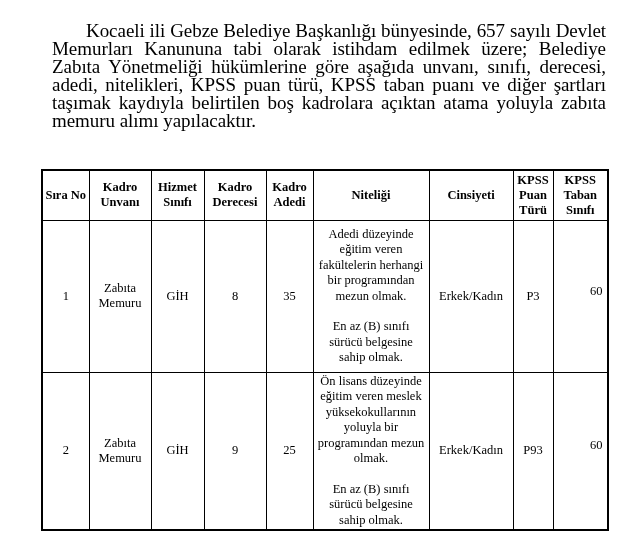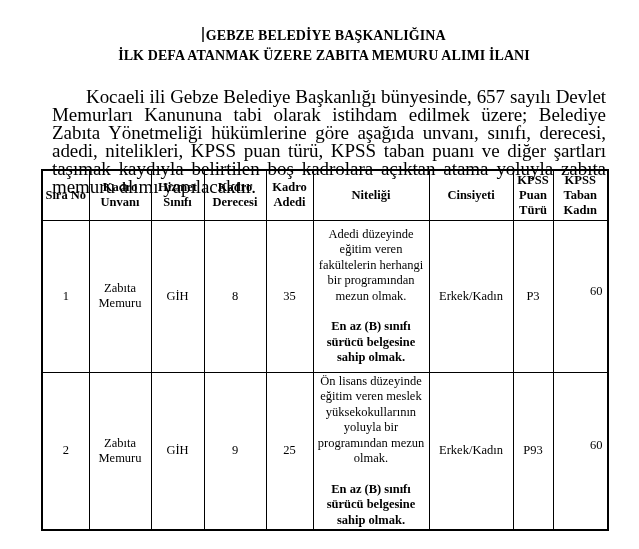--- a/index.html
+++ b/index.html
@@ -61,32 +61,28 @@
   }
   tr.hdr  { height: 50px; }
   tr.row1 { height: 152px; }
   tr.row2 { height: 155px; }
   td.nitelik {
     text-align: left;
     vertical-align: top;
     padding: 2px 4px 0 5px;
     line-height: 15.5px;
   }
-  .nitelik-second { margin-top: 15px; font-weight: bold; }
+  .nitelik-second { margin-top: 15px; }
   .raised { position: relative; top: -5px; display: inline-block; margin-left: 32px; }
 </style>
 </head>
 <body>
 
 <div class="page">
 
-  <div class="title-block">
-    <div><span class="caret"></span><span>GEBZE BELEDİYE BAŞKANLIĞINA</span></div>
-    <div>İLK DEFA ATANMAK ÜZERE ZABITA MEMURU ALIMI İLANI</div>
-  </div>
 
   <p class="intro">Kocaeli ili Gebze Belediye Başkanlığı bünyesinde, 657 sayılı Devlet Memurları Kanununa tabi olarak istihdam edilmek üzere; Belediye Zabıta Yönetmeliği hükümlerine göre aşağıda unvanı, sınıfı, derecesi, adedi, nitelikleri, KPSS puan türü, KPSS taban puanı ve diğer şartları taşımak kaydıyla belirtilen boş kadrolara açıktan atama yoluyla zabıta memuru alımı yapılacaktır.</p>
 
   <table class="jobs">
     <colgroup>
       <col style="width:47px">
       <col style="width:62px">
       <col style="width:53px">
       <col style="width:62px">
       <col style="width:47px">
@@ -98,21 +94,21 @@
     <thead>
       <tr class="hdr">
         <th>Sıra No</th>
         <th>Kadro Unvanı</th>
         <th>Hizmet Sınıfı</th>
         <th>Kadro Derecesi</th>
         <th>Kadro Adedi</th>
         <th>Niteliği</th>
         <th>Cinsiyeti</th>
         <th>KPSS Puan Türü</th>
-        <th>KPSS Taban Kadın</th>
+        <th>KPSS Taban Sınıfı</th>
       </tr>
     </thead>
     <tbody>
       <tr class="row1">
         <td>1</td>
         <td>Zabıta Memuru</td>
         <td>GİH</td>
         <td>8</td>
         <td>35</td>
         <td class="nitelik">

